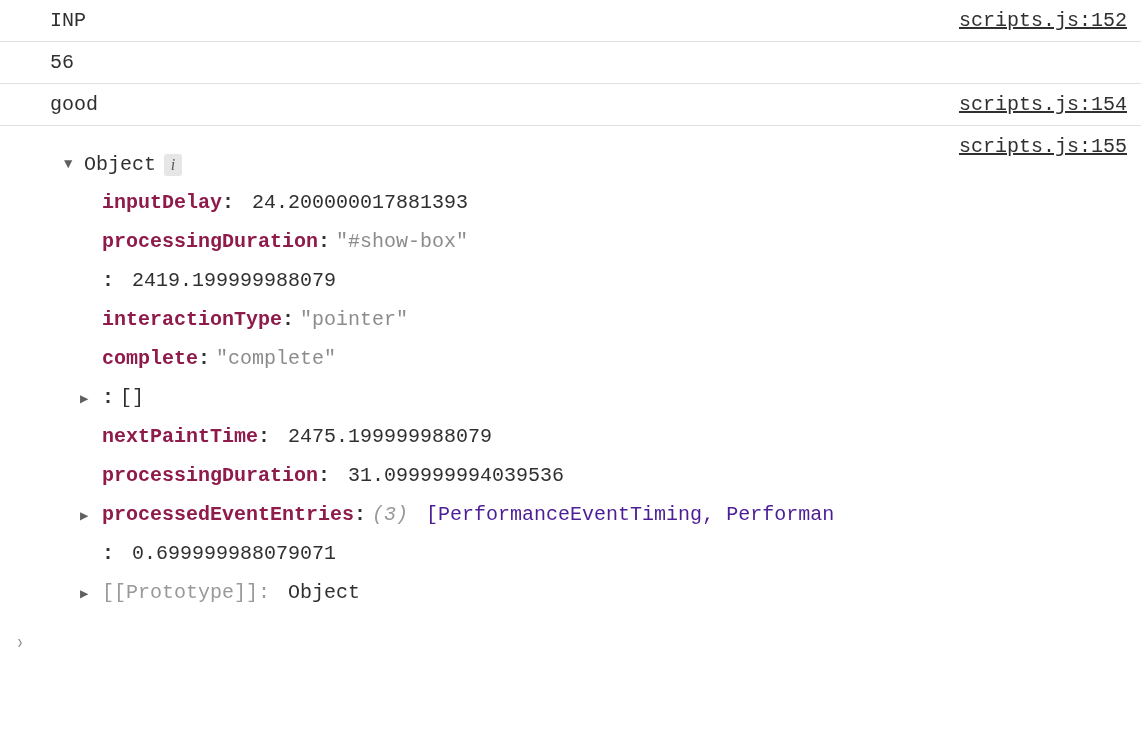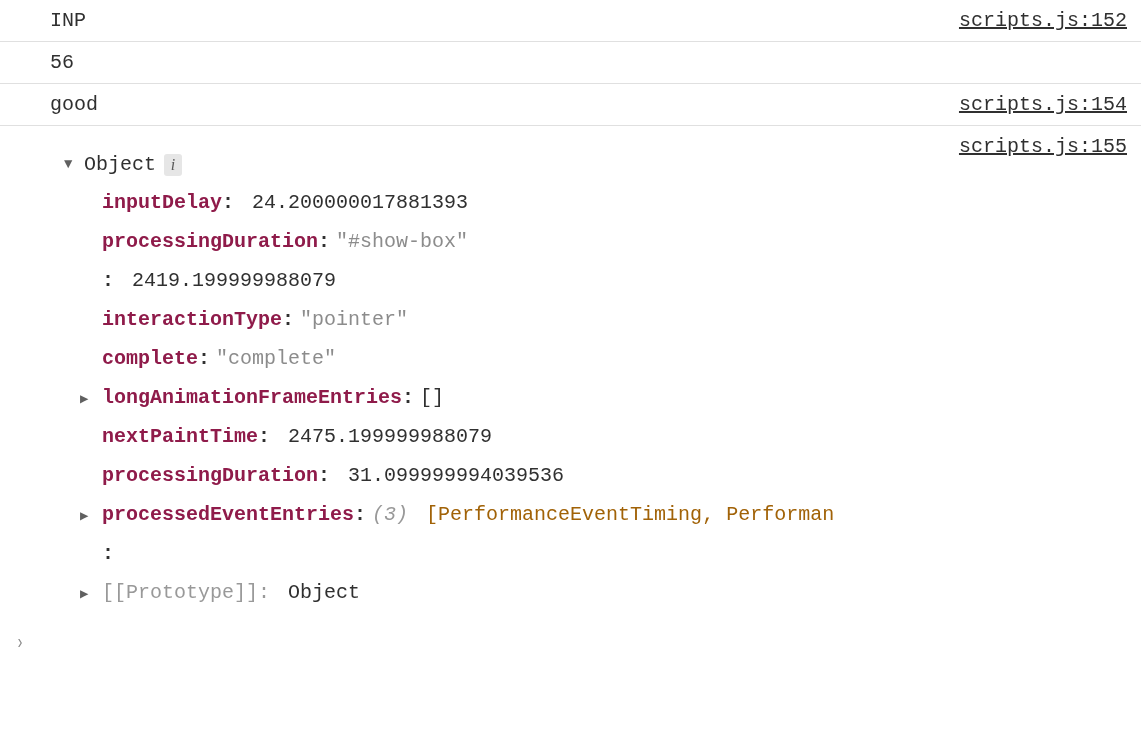--- a/index.html
+++ b/index.html
@@ -74,21 +74,21 @@
       padding: 5px 0;
     }
     .prop-tri-slot { width: 22px; margin-left: -22px; flex: 0 0 22px; }
     .prop-key { color: #8f1b4a; font-weight: 700; }
     .prop-key-dim { color: #999; font-weight: 400; }
     .colon { color: #303030; font-weight: 600; }
     .prop-val { color: #303030; margin-left: 18px; }
     .prop-val-str { color: #8c8c8c; margin-left: 6px; }
     .count-dim { color: #999; font-style: italic; margin-left: 6px; }
     .bracket-empty { color: #303030; margin-left: 6px; }
-    .arr-preview { color: #a16207; margin-left: 6px; white-space: pre; overflow: hidden; text-align: right; }
+    .arr-preview { color: #4c1d95; margin-left: 6px; white-space: pre; overflow: hidden; text-align: right; }
     .src-right-top { margin-top: 0; }
     .prompt-row {
       padding: 10px 0 10px 14px;
       color: #8b8b8b;
       font-size: 20px;
     }
     .prompt-caret {
       display: inline-block;
       transform: scaleX(0.7);
     }
@@ -147,21 +147,20 @@
         </div>
 
         <div class="prop-line">
           <span class="prop-key">complete</span>
             <span class="colon">:</span>
           <span class="prop-val-str">"complete"</span>
         </div>
 
         <div class="prop-line">
           <span class="prop-tri-slot"><span class="tri right">▶</span></span>
-          <span class="prop-key">longAnimationFrameEntries</span>
             <span class="colon">:</span>
           <span class="bracket-empty">[]</span>
         </div>
 
         <div class="prop-line">
           <span class="prop-key">nextPaintTime</span>
             <span class="colon">:</span>
           <span class="prop-val">2475.199999988079</span>
         </div>
 
@@ -174,20 +173,21 @@
         <div class="prop-line">
           <span class="prop-tri-slot"><span class="tri right">▶</span></span>
           <span class="prop-key">processedEventEntries</span>
             <span class="colon">:</span>
           <span class="count-dim">(3)</span>
           <span class="arr-preview"> [PerformanceEventTiming, Performan</span>
         </div>
 
         <div class="prop-line">
             <span class="colon">:</span>
+          <span class="prop-val">0.699999988079071</span>
         </div>
 
         <div class="prop-line">
           <span class="prop-tri-slot"><span class="tri right">▶</span></span>
           <span class="prop-key-dim">[[Prototype]]</span>
             <span style="color:#999">:</span>
           <span class="prop-val">Object</span>
         </div>
 
       </div>

